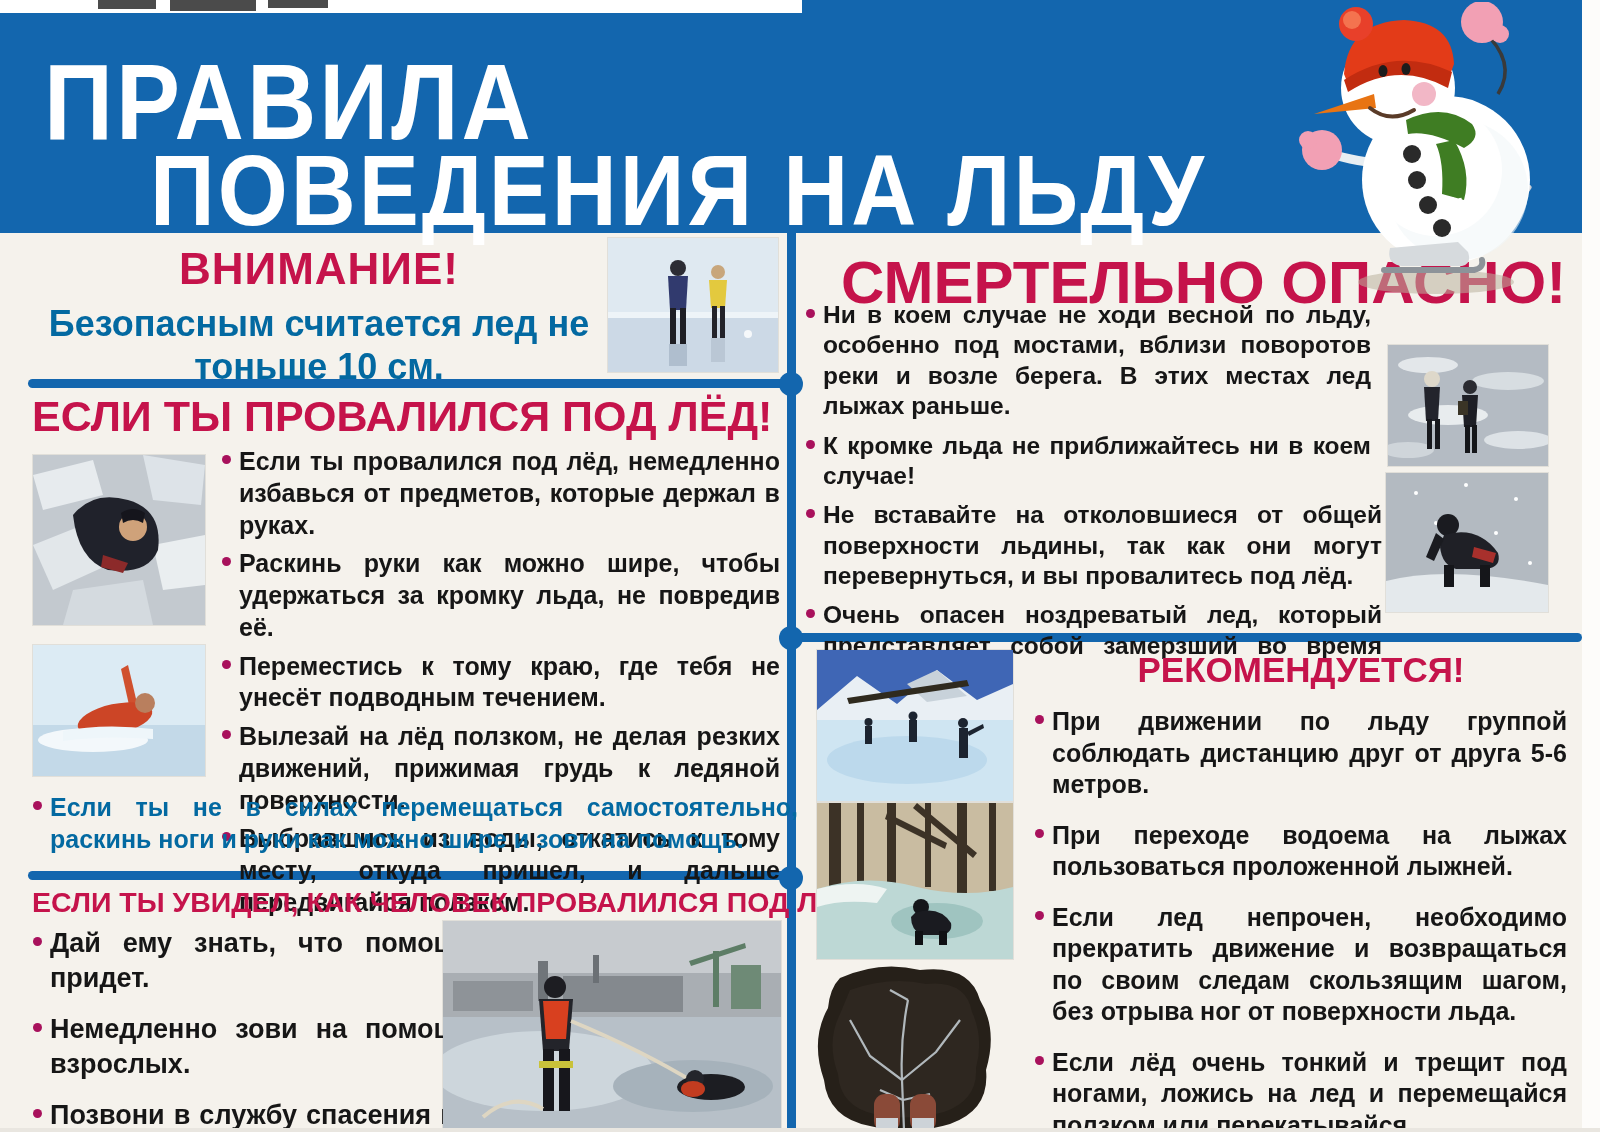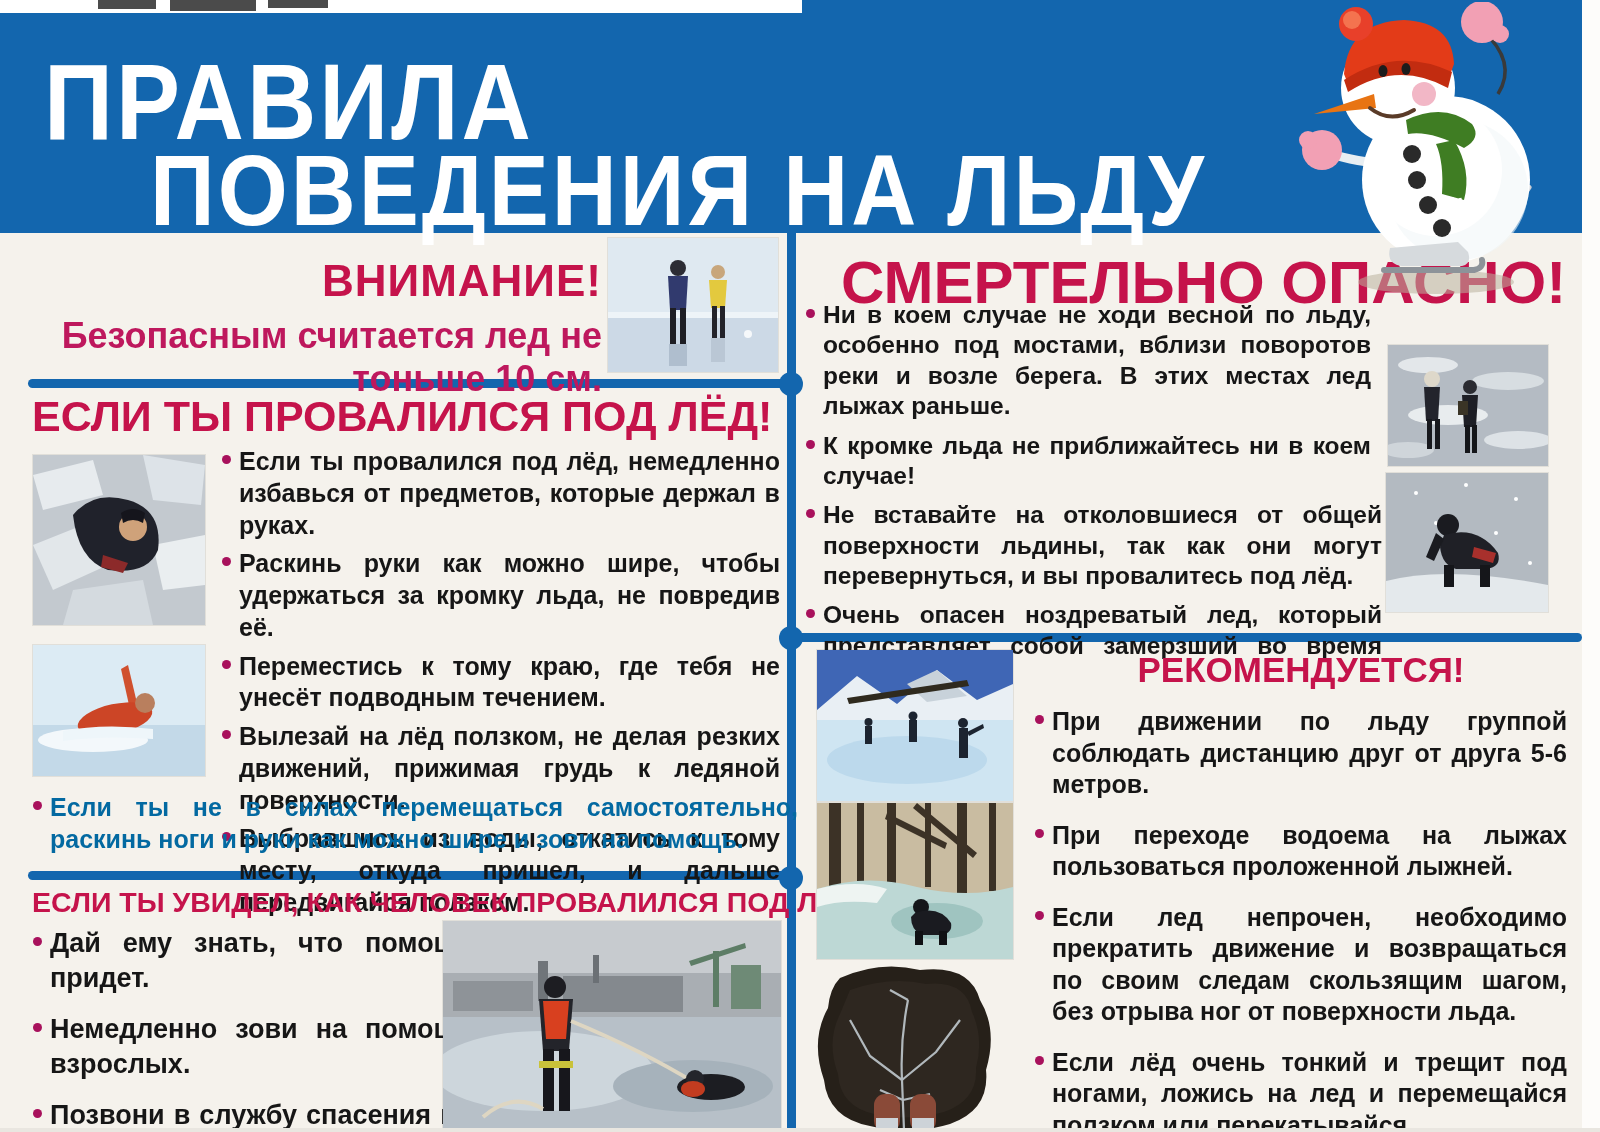--- a/index.html
+++ b/index.html
@@ -22,23 +22,23 @@
   
   .v-divider{position:absolute;left:787px;top:0;width:9px;height:1132px;background:#1366ae;z-index:1;}
   .h-divider{position:absolute;height:9px;background:#1366ae;border-radius:5px;z-index:2;}
   .hd-left1{left:28px;top:379px;width:764px;}
   .hd-left2{left:28px;top:871px;width:764px;}
   .hd-right{left:792px;top:633px;width:790px;}
   .node{position:absolute;width:24px;height:24px;border-radius:50%;background:#1366ae;z-index:3;}
   .n1{left:779px;top:372px;} .n2{left:779px;top:626px;} .n3{left:779px;top:866px;}
   
   .crimson{color:#c5134b;font-weight:800;}
-  .attn-wrap{position:absolute;left:36px;top:256px;width:566px;text-align:right;z-index:4;}
+  .attn-wrap{position:absolute;left:36px;top:244px;width:566px;text-align:center;z-index:4;}
   .attn-title{font-size:44px;letter-spacing:1px;}
-  .attn-text{margin-top:8px;color:#be185d;font-weight:800;font-size:36px;line-height:1.2;}
+  .attn-text{margin-top:8px;color:#0369a1;font-weight:800;font-size:36px;line-height:1.2;}
   .sec-head{position:absolute;z-index:4;white-space:nowrap;}
   .fell-head{left:32px;top:392px;font-size:43px;letter-spacing:0;}
   .witness-head{left:32px;top:886px;font-size:28.5px;}
   .deadly-head{left:841px;top:248px;width:572px;text-align:center;font-size:60px;}
   .rec-head{left:1035px;top:650px;width:532px;text-align:center;font-size:35px;}
   
   ul.blist{list-style:none;margin:0;padding:0;position:absolute;z-index:4;}
   ul.blist li{position:relative;padding-left:17px;font-weight:700;color:#161616;text-align:justify;}
   .b-dot{position:absolute;left:0;top:9px;width:9px;height:9px;border-radius:50%;background:#a8115c;}
   .fell-list{left:222px;top:446px;width:558px;}

